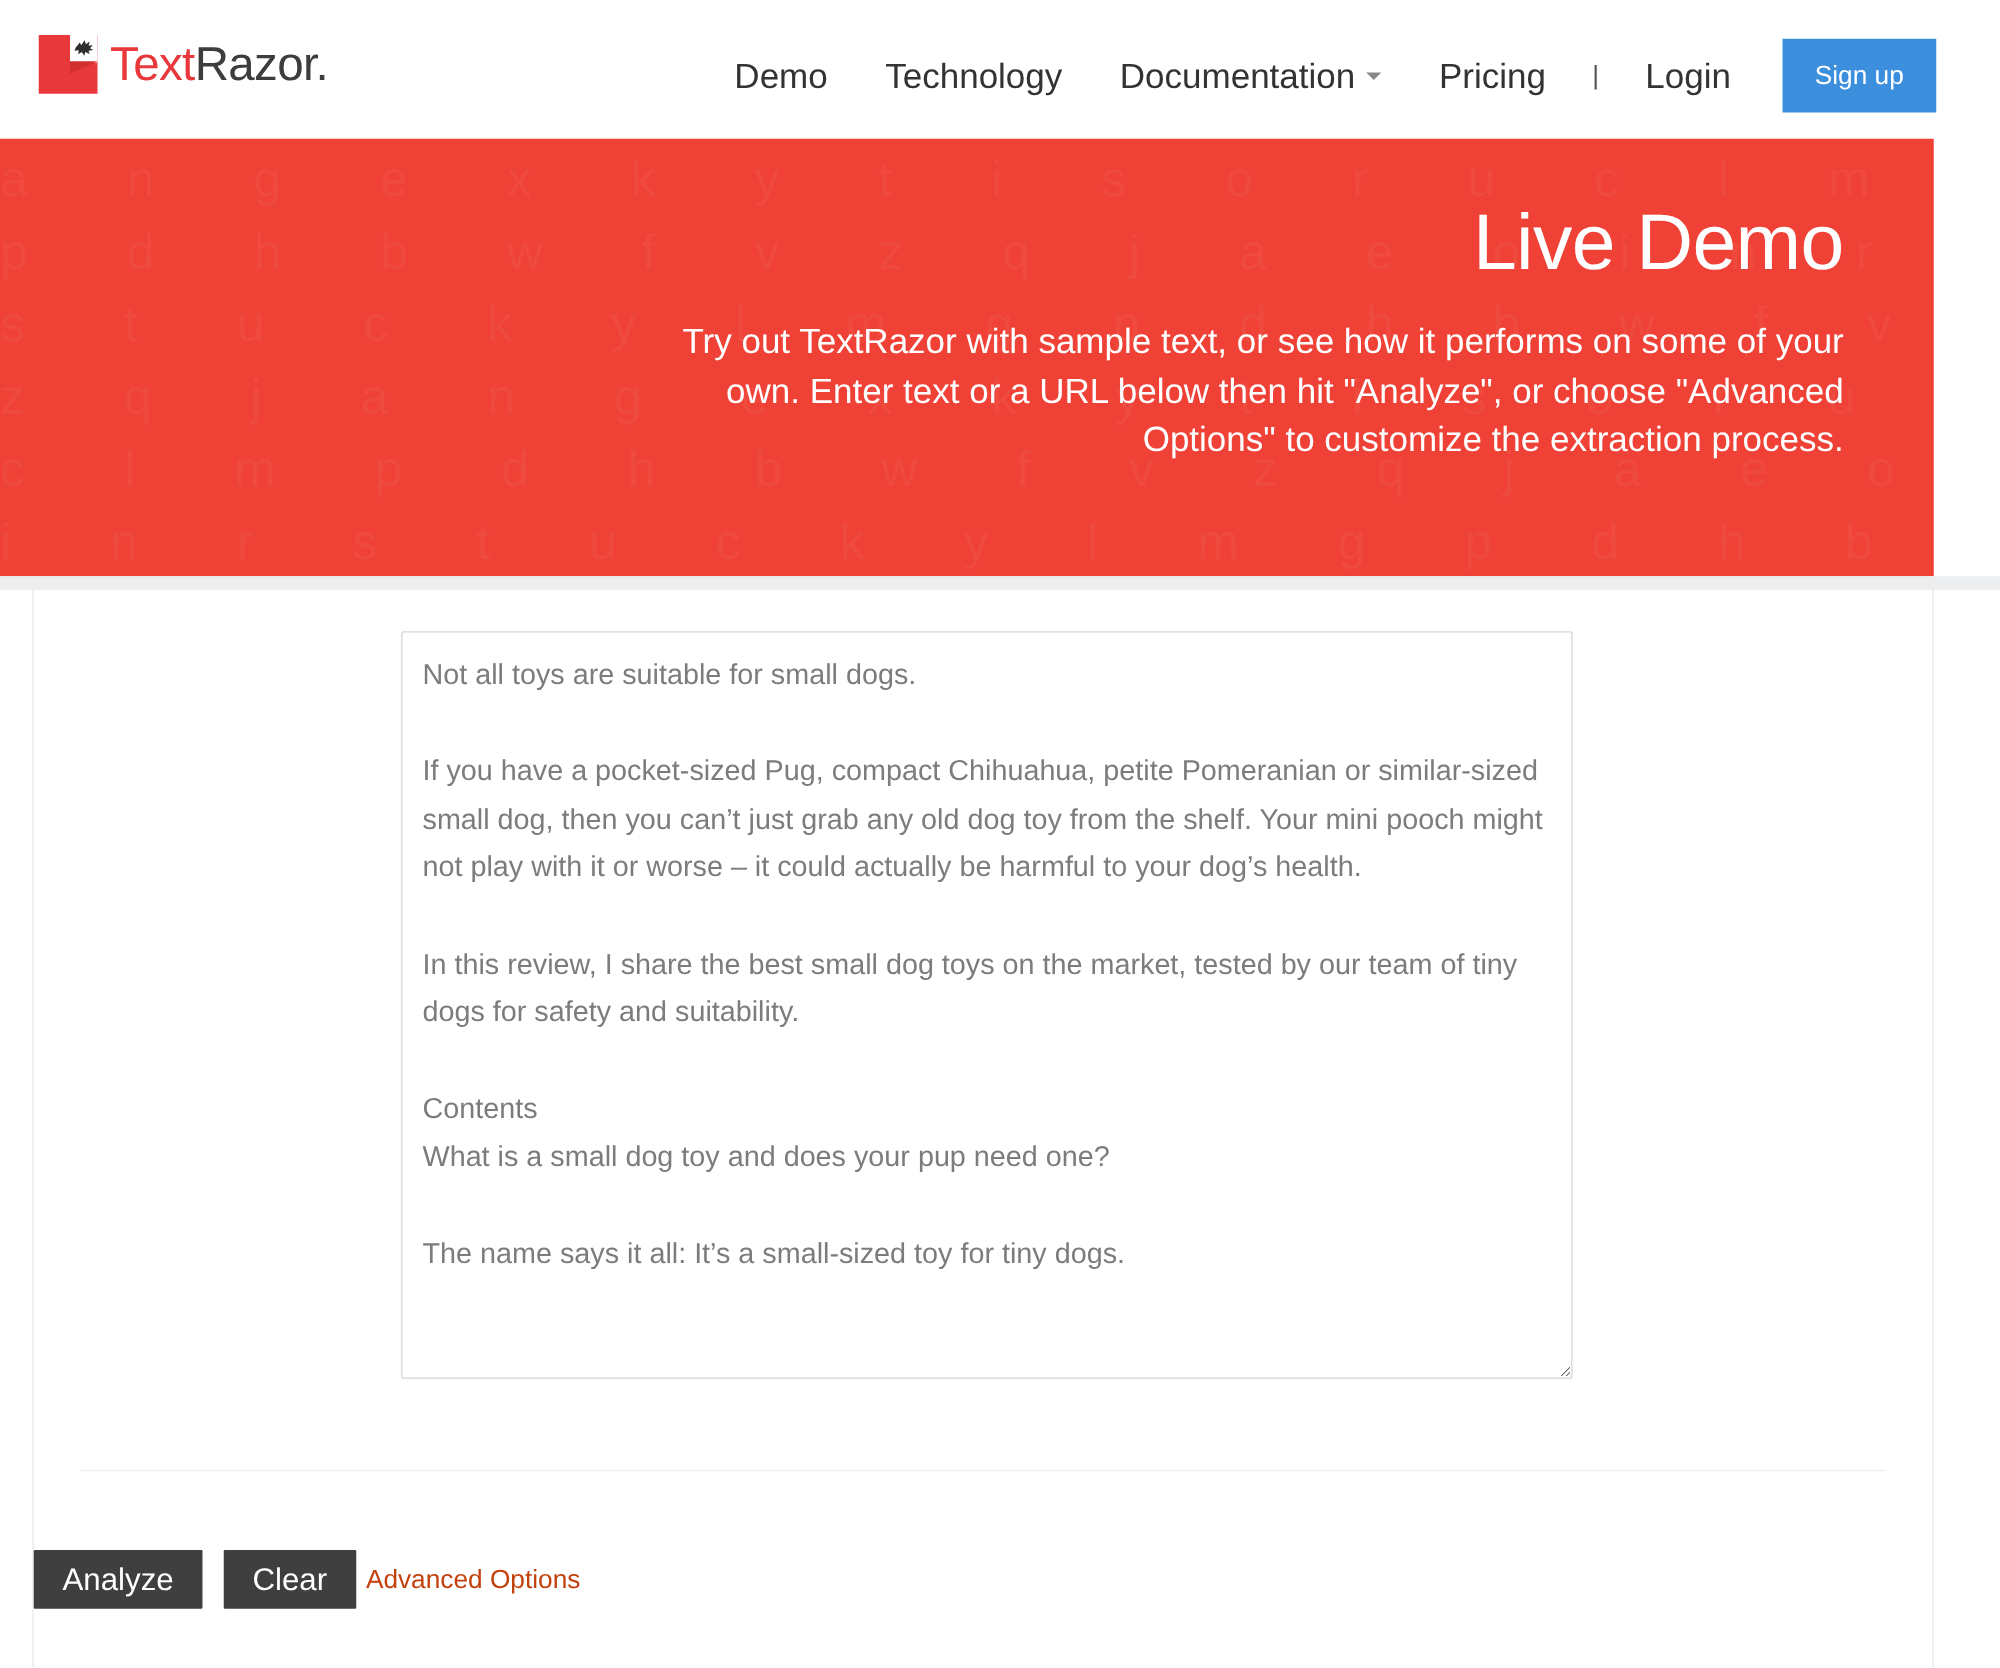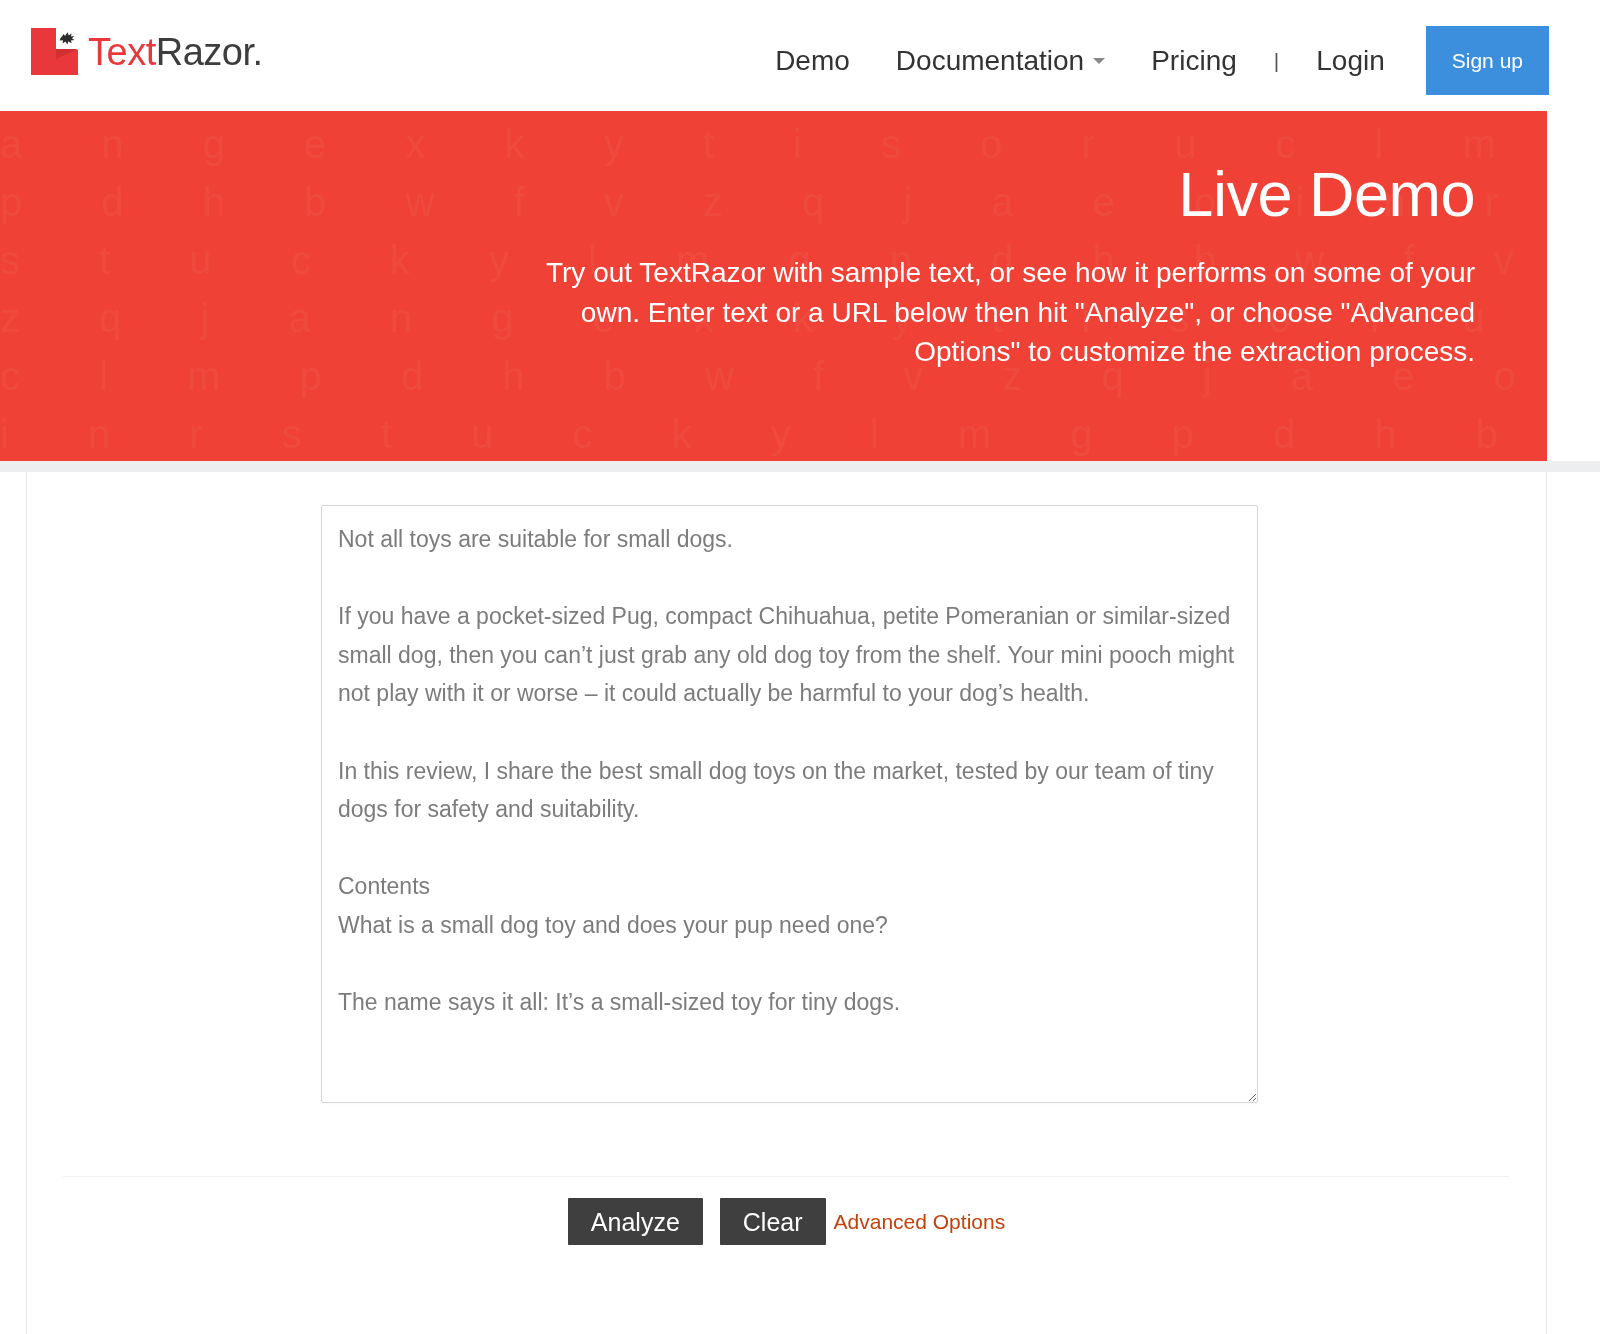--- a/index.html
+++ b/index.html
@@ -118,21 +118,21 @@
     user-select: none;
   }
   .signup-btn {
     margin-left: 18px;
     background: #3c8fdd;
     color: #ffffff;
     font-size: 21px;
     line-height: 26px;
     border: none;
     padding: 0 26px;
-    height: 69px;
+    height: 59px;
     display: inline-flex;
     align-items: center;
     justify-content: center;
     cursor: pointer;
     font-family: "Liberation Sans", sans-serif;
     white-space: nowrap;
   }
 
   
   .hero {
@@ -239,24 +239,23 @@
     left: 36px;
     top: 704px;
     width: 1446px;
     height: 1px;
     background: #efefef;
   }
 
   .actions {
     position: absolute;
     left: 0;
-    top: 726px;
+    top: 768px;
     width: 100%;
     display: flex;
-    justify-content: center;
     align-items: center;
   }
   .btn {
     background: #3f3f3f;
     color: #ffffff;
     border: none;
     font-family: "Liberation Sans", sans-serif;
     font-size: 25px;
     line-height: 30px;
     height: 47px;
@@ -297,20 +296,23 @@
       <span class="brand-text">
         <span class="t1">Text</span><span class="t2">Razor.</span>
       </span>
     </a>
 
     <nav class="main-nav">
       <a class="nav-link" href="#">
         <span>Demo</span>
       </a>
       <a class="nav-link" href="#">
+        <span>Technology</span>
+      </a>
+      <a class="nav-link" href="#">
         <span>Documentation</span>
         <span class="caret"></span>
       </a>
       <a class="nav-link" href="#">
         <span>Pricing</span>
       </a>
       <span class="nav-sep">|</span>
       <a class="nav-link" href="#">
         <span>Login</span>
       </a>

